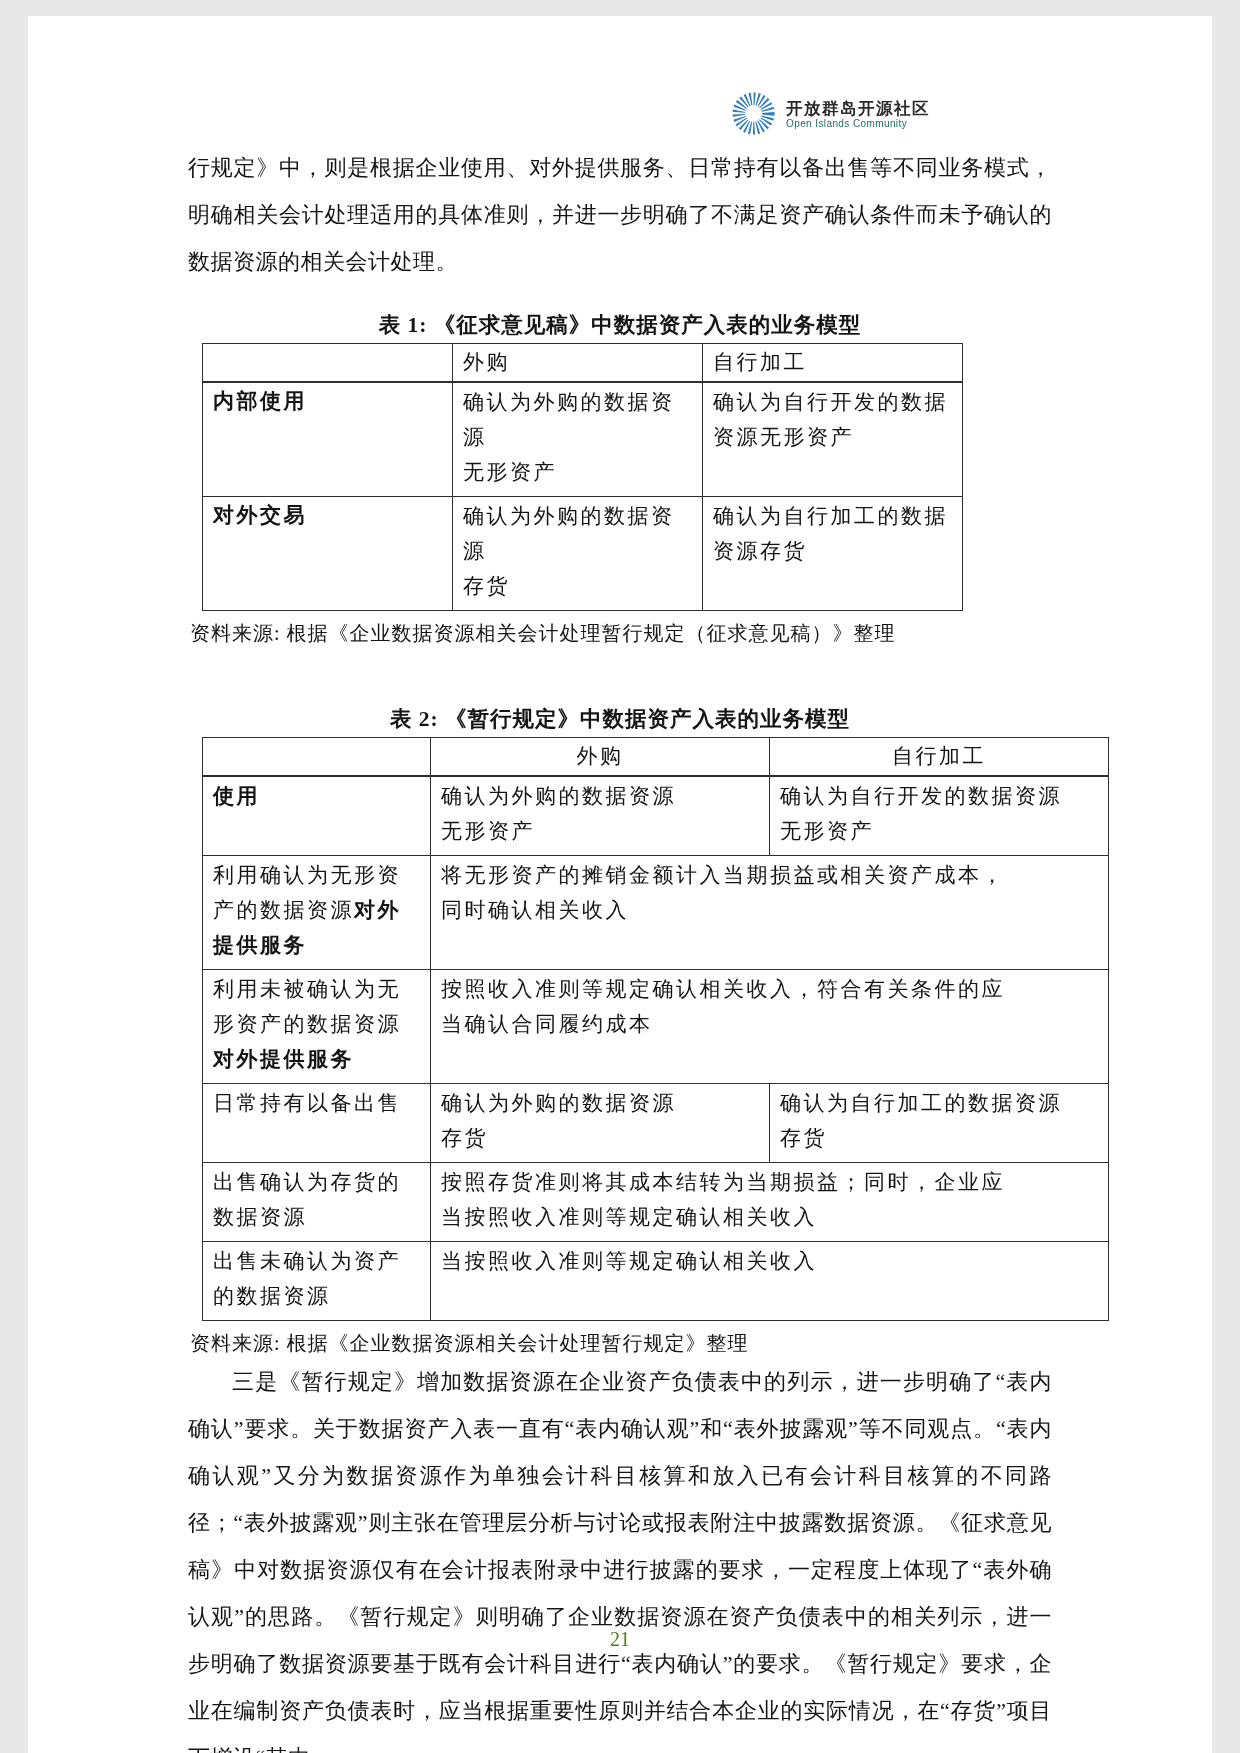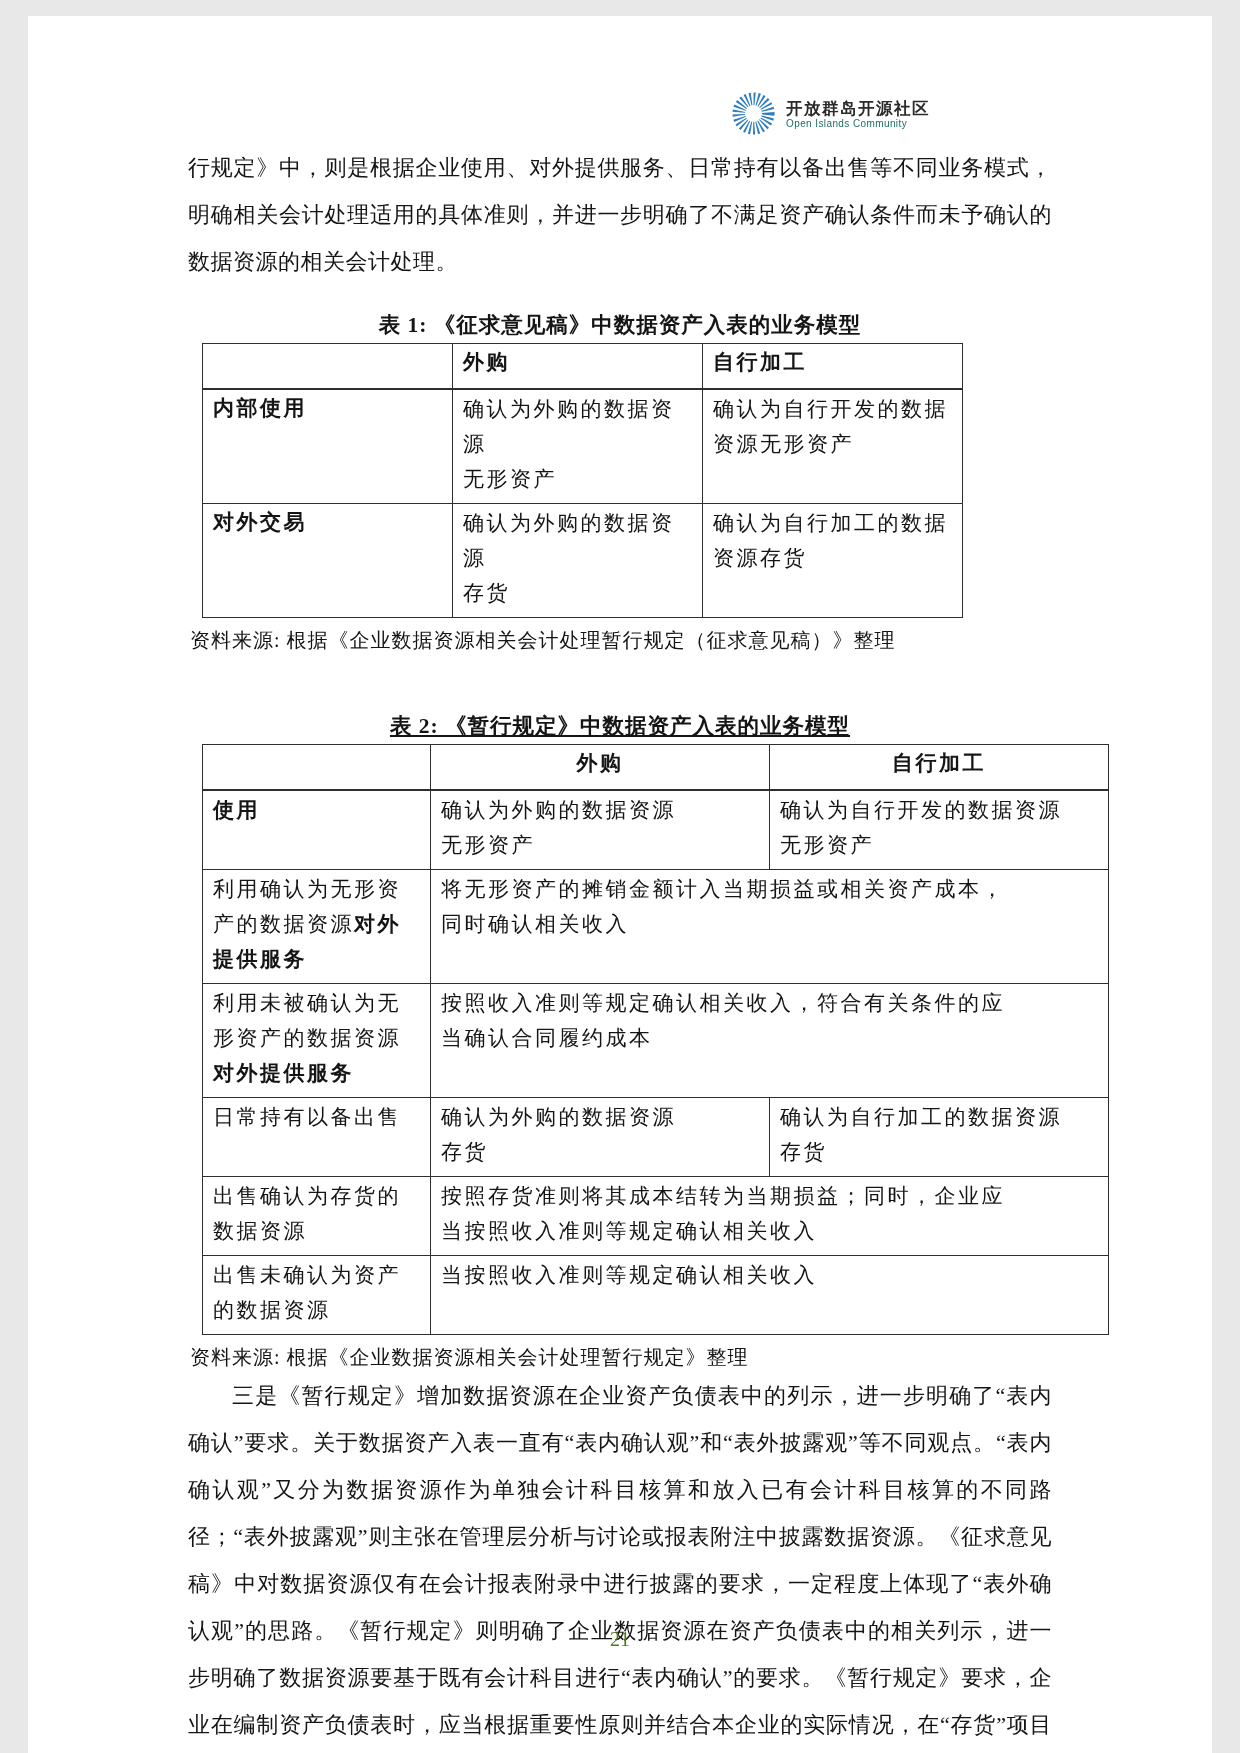--- a/index.html
+++ b/index.html
@@ -32,34 +32,34 @@
   p.body{
     margin:0;font-size:22px;line-height:47px;
     text-align:justify;letter-spacing:.5px;
   }
   p.indent{text-indent:2em;}
   
   .tbl-title{
     font-size:21.5px;font-weight:bold;text-align:center;
     margin:25px 0 4px 0;letter-spacing:1px;
   }
-  .t2-title{margin-top:56px;text-decoration:underline;}
+  .t2-title{margin-top:56px;}
   table{border-collapse:collapse;table-layout:fixed;}
   .tbl1{width:760px;margin-left:14px;}
   .tbl2{width:906px;margin-left:14px;}
   td,th{
     border:1.6px solid #2e2e2e;
     font-size:21px;line-height:35px;
     padding:2px 10px 6px 10px;
     vertical-align:top;text-align:left;
     letter-spacing:2.5px;
     white-space:pre-line;
     font-weight:normal;
   }
-  thead th{font-weight:bold;border-bottom-width:2.6px;padding-top:1px;padding-bottom:8px;}
+  thead th{font-weight:normal;border-bottom-width:2.6px;padding-top:1px;padding-bottom:1px;}
   .tbl2 thead th{text-align:center;}
   .rowhead strong{font-weight:bold;}
   .tbl1 .rowhead{font-weight:bold;font-family:Liberation Mono, monospace;}
   .src{
     font-size:20px;letter-spacing:1px;
     margin:7px 0 0 2px;line-height:30px;
   }
   .t1-col1{width:250px;} .t1-col2{width:250px;} .t1-col3{width:260px;}
   .t2-col1{width:228px;} .t2-col2{width:339px;} .t2-col3{width:339px;}
   .gap-after-src{margin-bottom:0;}

